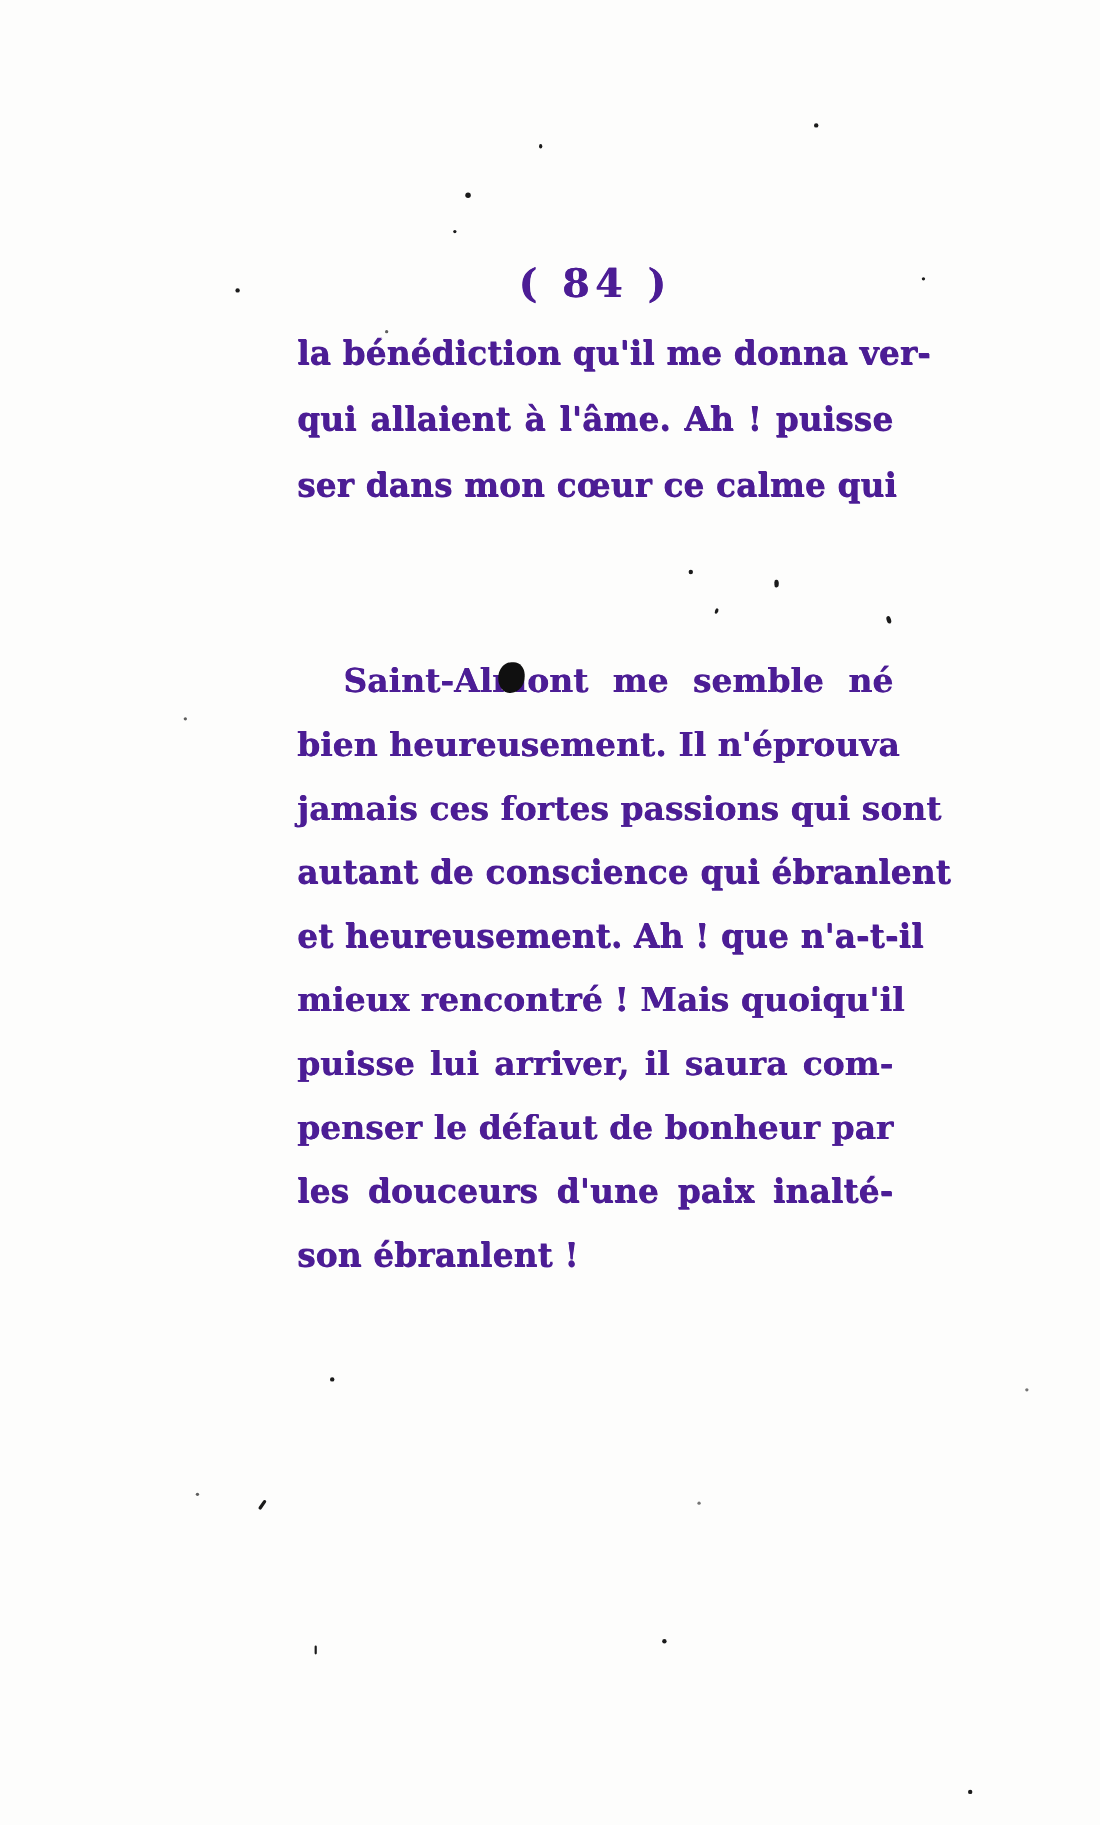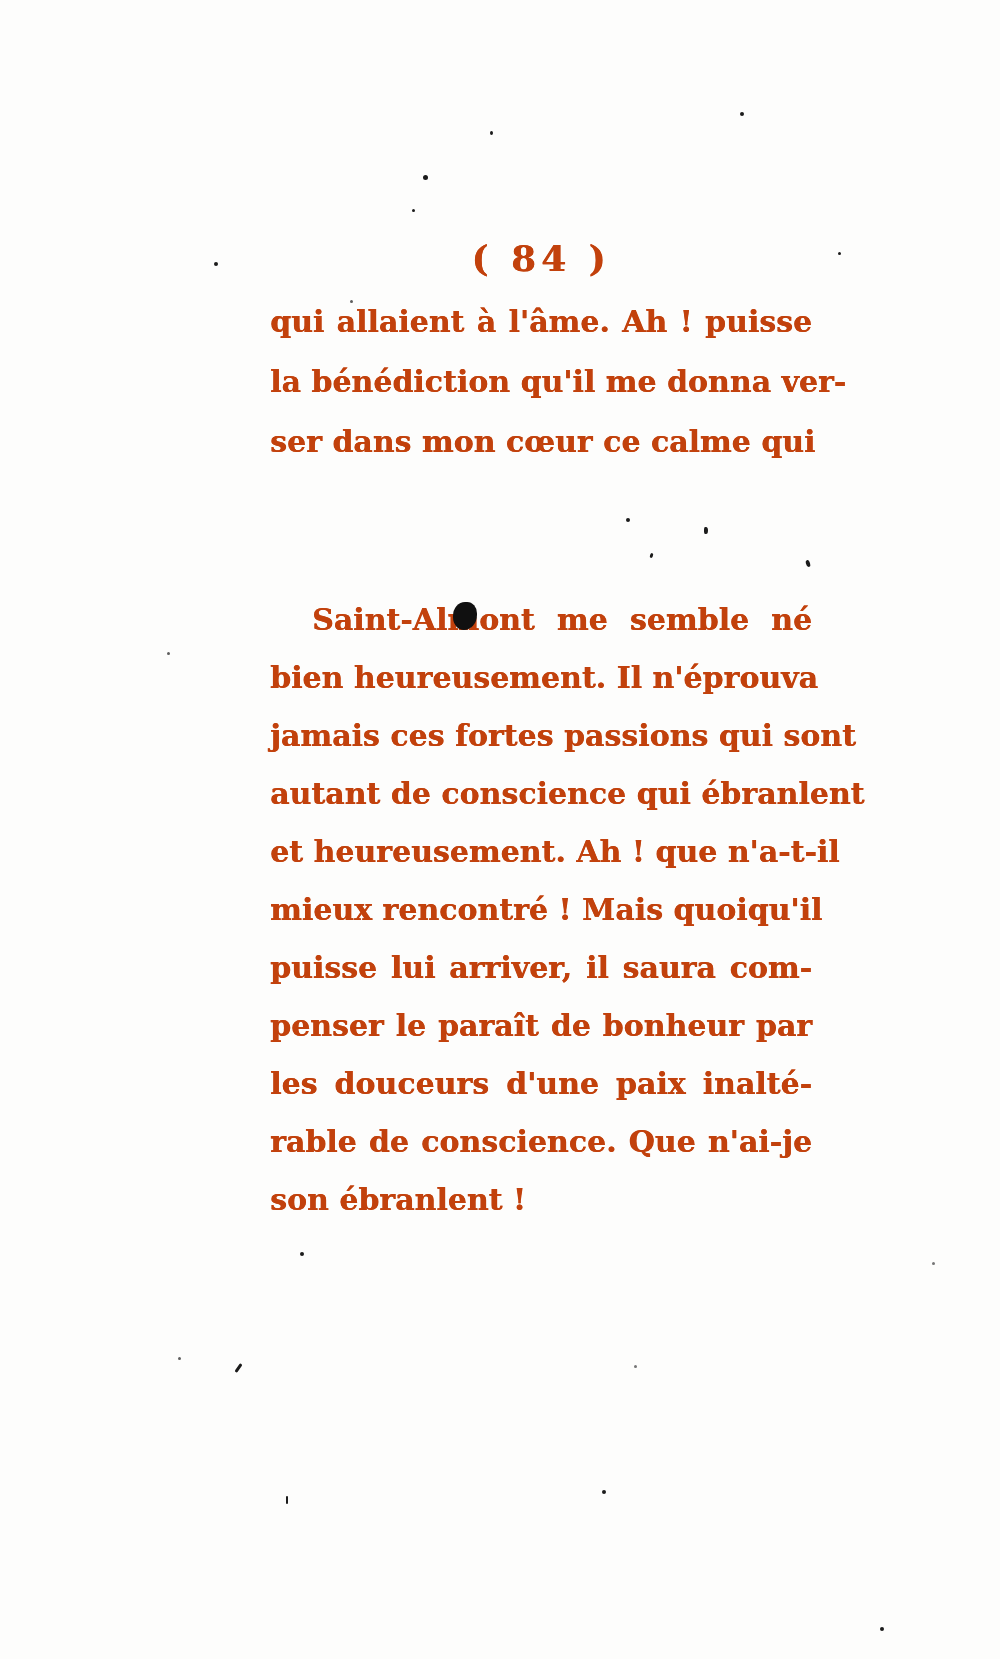--- a/index.html
+++ b/index.html
@@ -7,21 +7,21 @@
     padding: 0;
     background: #ffffff;
   }
   .page {
     position: relative;
     width: 1000px;
     height: 1659px;
     background: #fdfdfc;
     overflow: hidden;
     font-family: "DejaVu Serif", "Liberation Serif", serif;
-    color: #c2410c;
+    color: #4c1d95;
   }
   .page-header {
     position: absolute;
     top: 238px;
     left: 270px;
     width: 542px;
     text-align: center;
     font-size: 36px;
     font-weight: bold;
     letter-spacing: 5px;
@@ -61,36 +61,35 @@
   }
 </style>
 </head>
 <body>
 
 <div class="page">
 
   <div class="page-header">( 84 )</div>
 
   <div class="para para-1">
+    <div class="t-line">la bénédiction qu'il me donna ver-</div>
     <div class="t-line">qui allaient à l'âme. Ah ! puisse</div>
-    <div class="t-line">la bénédiction qu'il me donna ver-</div>
     <div class="t-line">ser dans mon cœur ce calme qui</div>
   </div>
 
   <div class="para para-2">
     <div class="t-line indented">Saint-Almont me semble né</div>
     <div class="t-line">bien heureusement. Il n'éprouva</div>
     <div class="t-line">jamais ces fortes passions qui sont</div>
     <div class="t-line">autant de conscience qui ébranlent</div>
     <div class="t-line">et heureusement. Ah ! que n'a-t-il</div>
     <div class="t-line">mieux rencontré ! Mais quoiqu'il</div>
     <div class="t-line">puisse lui arriver, il saura com-</div>
-    <div class="t-line">penser le paraît de bonheur par</div>
+    <div class="t-line">penser le défaut de bonheur par</div>
     <div class="t-line">les douceurs d'une paix inalté-</div>
-    <div class="t-line">rable de conscience. Que n'ai-je</div>
     <div class="t-line para-end">son ébranlent !</div>
   </div>
 
   <div class="ink-blot" style="left:453px; top:602px; width:24px; height:28px;"></div>
 
   <div class="ink-speck" style="left:740px; top:112px; width:4px; height:4px;"></div>
   <div class="ink-speck" style="left:490px; top:131px; width:3px; height:4px;"></div>
   <div class="ink-speck" style="left:423px; top:175px; width:5px; height:5px;"></div>
   <div class="ink-speck" style="left:412px; top:209px; width:3px; height:3px;"></div>
   <div class="ink-speck" style="left:214px; top:262px; width:4px; height:4px;"></div>

